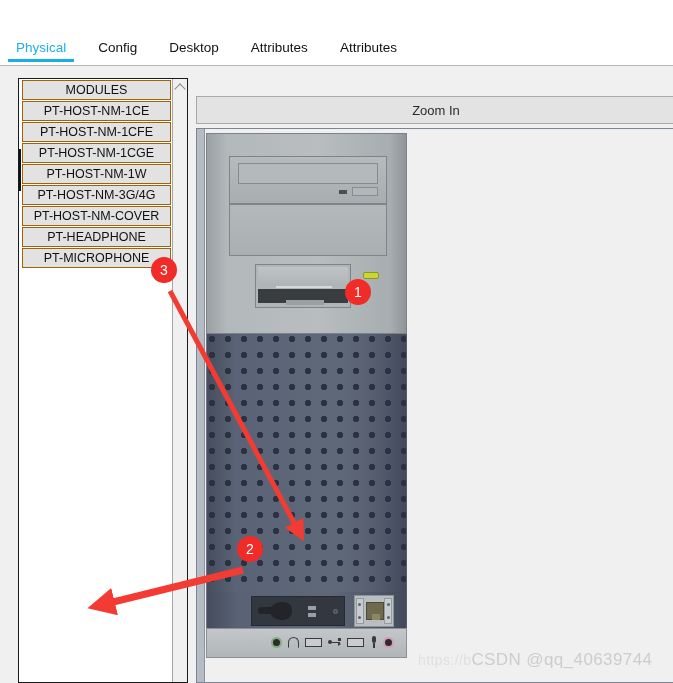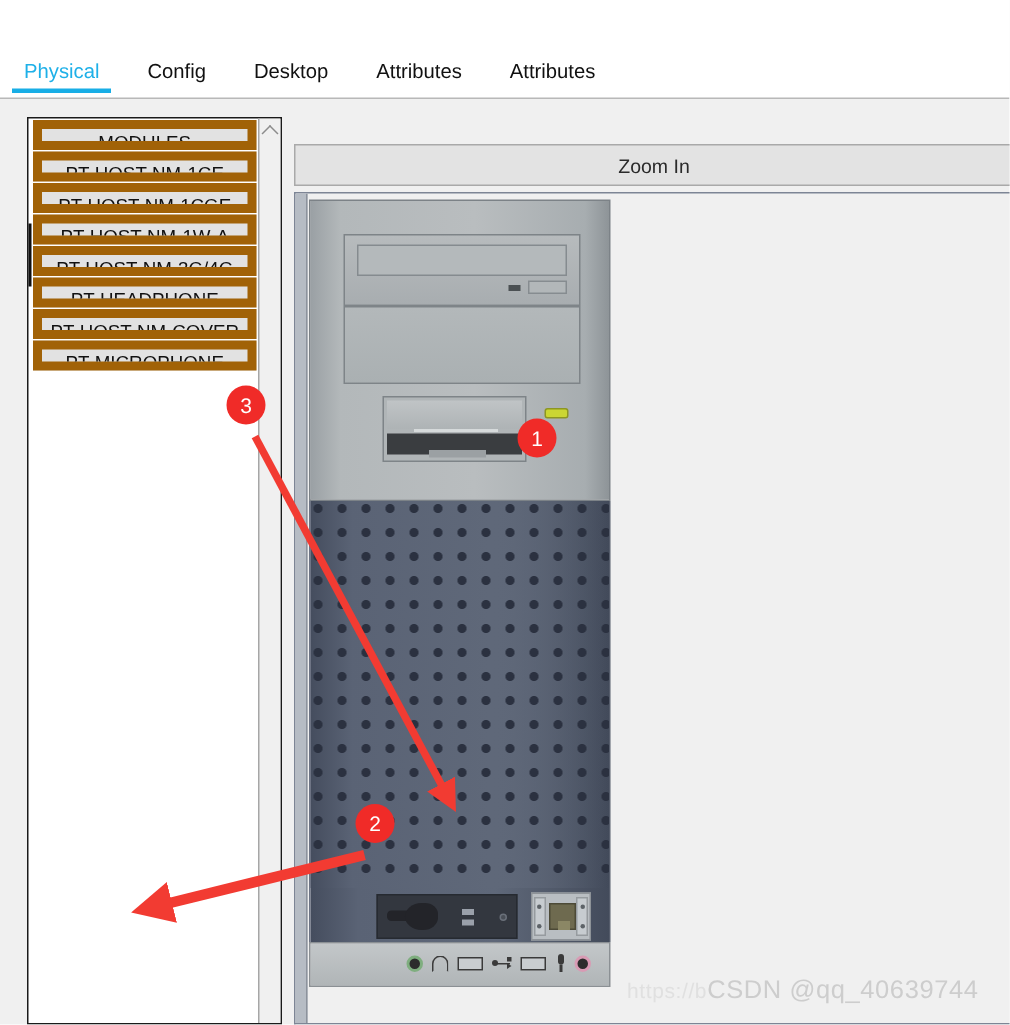--- a/index.html
+++ b/index.html
@@ -130,21 +130,21 @@
     box-sizing: border-box;
   }
   .module-item {
     height: 20px;
     line-height: 19px;
     margin-bottom: 1px;
     text-align: center;
     font-size: 12.5px;
     color: #111111;
     background: #e2e2e2;
-    border: 6px solid #a16207;
+    border: 1px solid #a16207;
     box-sizing: border-box;
     white-space: nowrap;
     overflow: hidden;
     cursor: default;
   }
   .module-item.selected {
     background: #ffffff;
     border: 2px solid #000000;
     line-height: 17px;
     font-weight: normal;
@@ -549,25 +549,26 @@
     <div class="tab">Attributes</div>
     <div class="tab">Attributes</div>
   </div>
 
   <div class="content">
 
     <div class="modules-panel">
       <div class="module-list">
         <div class="module-item">MODULES</div>
         <div class="module-item">PT-HOST-NM-1CE</div>
+        <div class="module-item">PT-HOST-NM-1CFE</div>
         <div class="module-item">PT-HOST-NM-1CGE</div>
-        <div class="module-item">PT-HOST-NM-1W-A</div>
+        <div class="module-item">PT-HOST-NM-1W</div>
         <div class="module-item">PT-HOST-NM-3G/4G</div>
+        <div class="module-item">PT-HOST-NM-COVER</div>
         <div class="module-item">PT-HEADPHONE</div>
-        <div class="module-item">PT-HOST-NM-COVER</div>
         <div class="module-item">PT-MICROPHONE</div>
       </div>
       <div class="panel-scroll">
         <div class="scroll-up">
             <div class="chev"></div>
           </div>
       </div>
       <div class="scroll-thumb-left"></div>
     </div>
 

